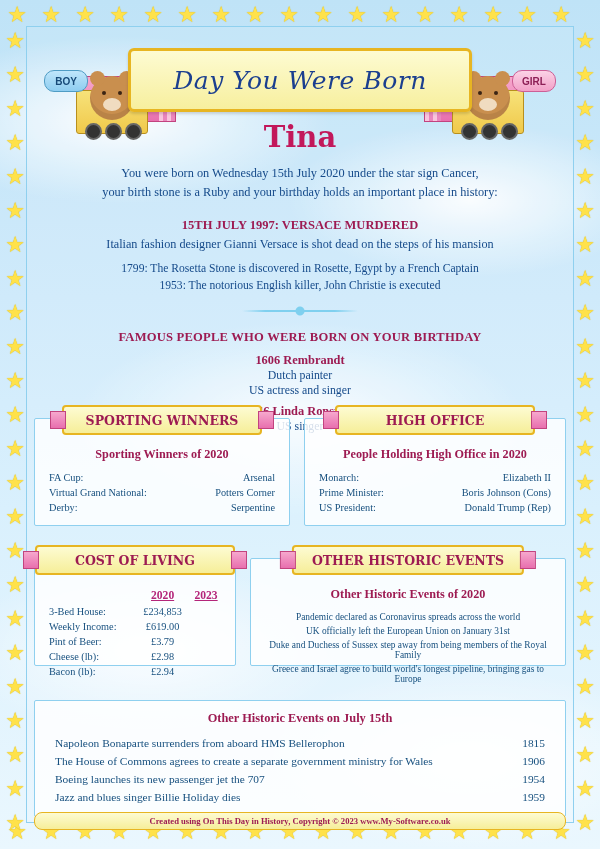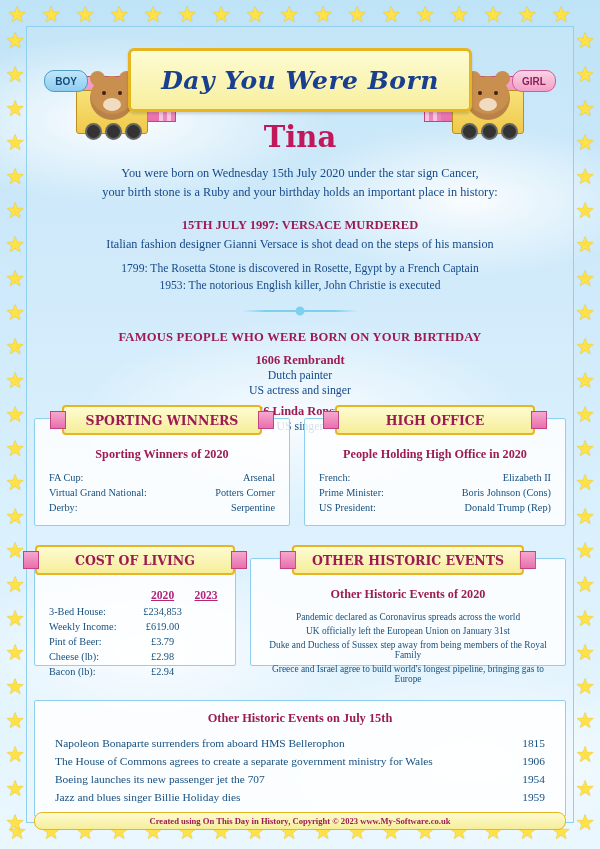--- a/index.html
+++ b/index.html
@@ -50,21 +50,21 @@
   .ribbon-right:after{left:0;}
   .banner{
     position:absolute;left:128px;right:128px;top:18px;height:58px;
     background:linear-gradient(#fdfbd2,#f7ef9e);
     border:3px solid #e7b522;border-radius:6px;
     box-shadow:0 2px 3px rgba(0,0,0,.15);
     display:flex;align-items:center;justify-content:center;
   }
   .banner-title{
     font-family:"DejaVu Serif", serif;
-    font-style:italic;font-weight:bold;
+    font-style:italic;font-weight:normal;
     font-size:25px;color:#1b3f8f;
     letter-spacing:.5px;
   }
   .toy-left,.toy-right{position:absolute;top:50px;width:72px;height:58px;}
   .toy-left{left:76px;} .toy-right{right:76px;}
   .train{
     position:absolute;left:0;top:10px;width:70px;height:42px;
     background:linear-gradient(#f7e27a,#f0c94a);
     border:1px solid #b88f1d;border-radius:3px;
   }
@@ -358,21 +358,21 @@
         </tbody>
           </table>
       </div>
 
       <div class="panel" style="width:262px;height:108px">
         <div class="panel-banner">HIGH OFFICE</div>
         <div class="panel-title">People Holding High Office in 2020</div>
         <table>
           <tbody>
               <tr>
-                <td>French:</td>
+                <td>Monarch:</td>
                 <td class="r">Elizabeth II</td>
               </tr>
           <tr>
                 <td>Prime Minister:</td>
                 <td class="r">Boris Johnson (Cons)</td>
               </tr>
           <tr>
                 <td>US President:</td>
                 <td class="r">Donald Trump (Rep)</td>
               </tr>

